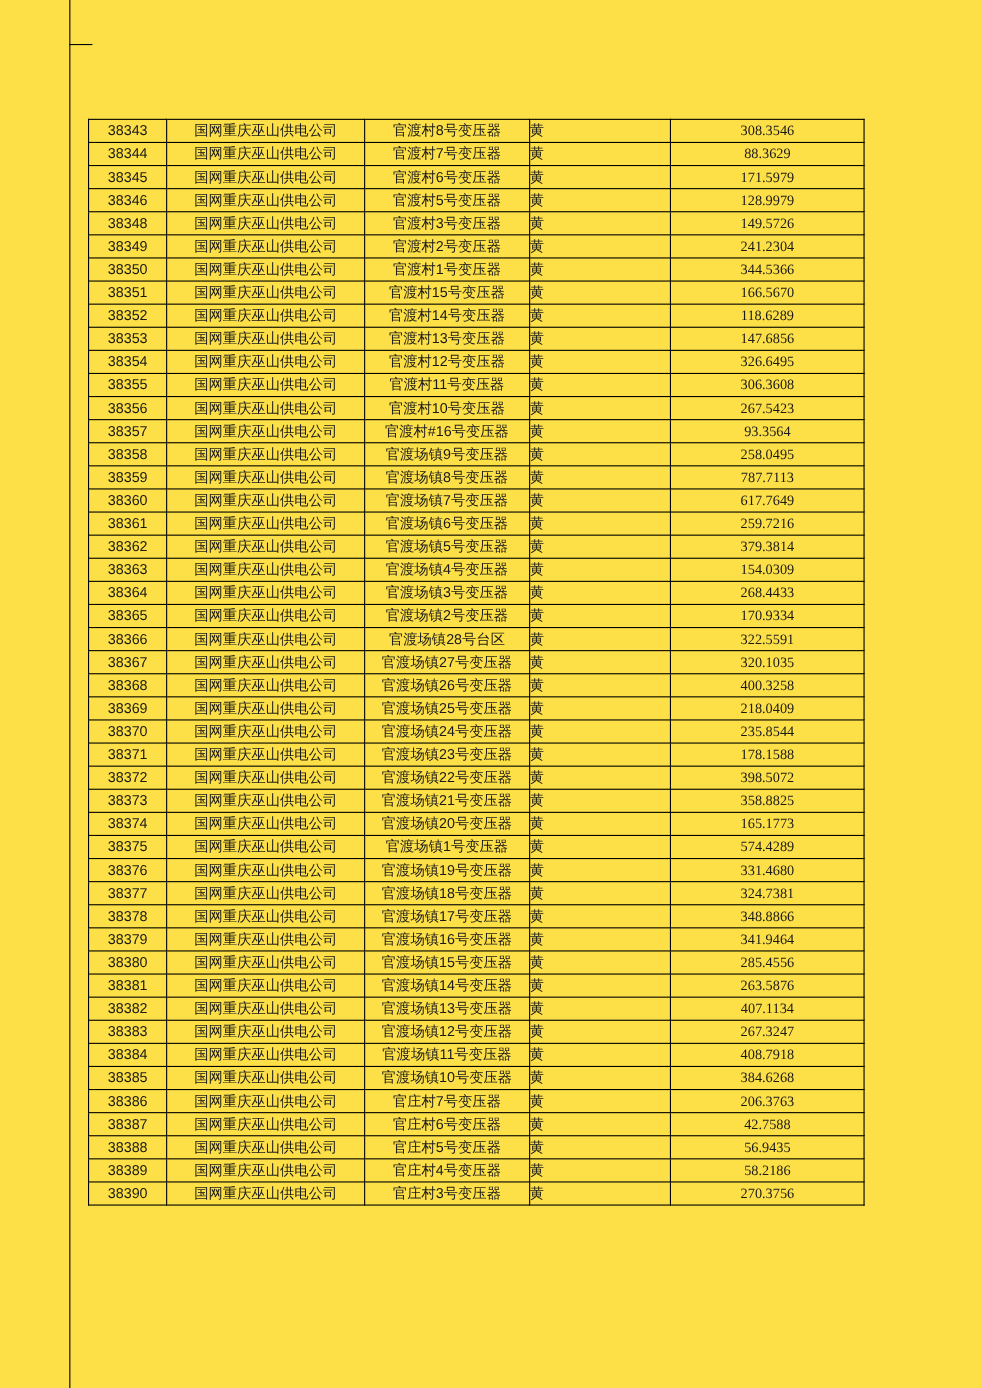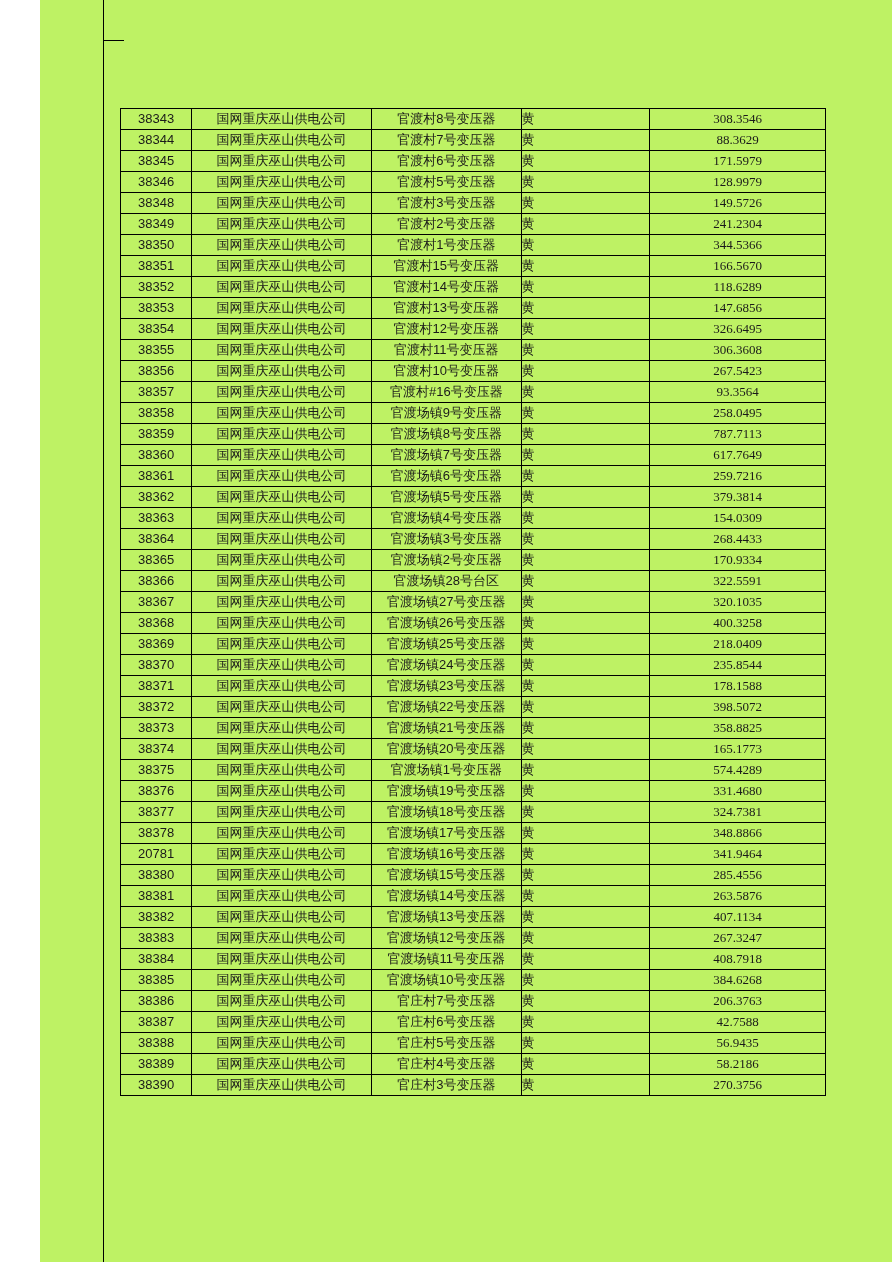--- a/index.html
+++ b/index.html
@@ -7,22 +7,21 @@
     width: 892px;
     height: 1262px;
     background: #ffffff;
     font-family: "Liberation Sans", "DejaVu Sans", sans-serif;
     position: relative;
     overflow: hidden;
   }
   .page {
     position: absolute;
     inset: 0;
-    background: #bef264;
-    margin-left: 40px;
+    background: #fde047;
   }
   
   .left-rule {
     position: absolute;
     left: 63px;
     top: 0;
     width: 1px;
     height: 1262px;
     background: #000000;
   }
@@ -306,21 +305,21 @@
     <td class="c-value">324.7381</td>
   </tr>
         <tr>
     <td class="c-id">38378</td>
     <td class="c-company">国网重庆巫山供电公司</td>
     <td class="c-name">官渡场镇17号变压器</td>
     <td class="c-status">黄</td>
     <td class="c-value">348.8866</td>
   </tr>
         <tr>
-    <td class="c-id">20781</td>
+    <td class="c-id">38379</td>
     <td class="c-company">国网重庆巫山供电公司</td>
     <td class="c-name">官渡场镇16号变压器</td>
     <td class="c-status">黄</td>
     <td class="c-value">341.9464</td>
   </tr>
         <tr>
     <td class="c-id">38380</td>
     <td class="c-company">国网重庆巫山供电公司</td>
     <td class="c-name">官渡场镇15号变压器</td>
     <td class="c-status">黄</td>

